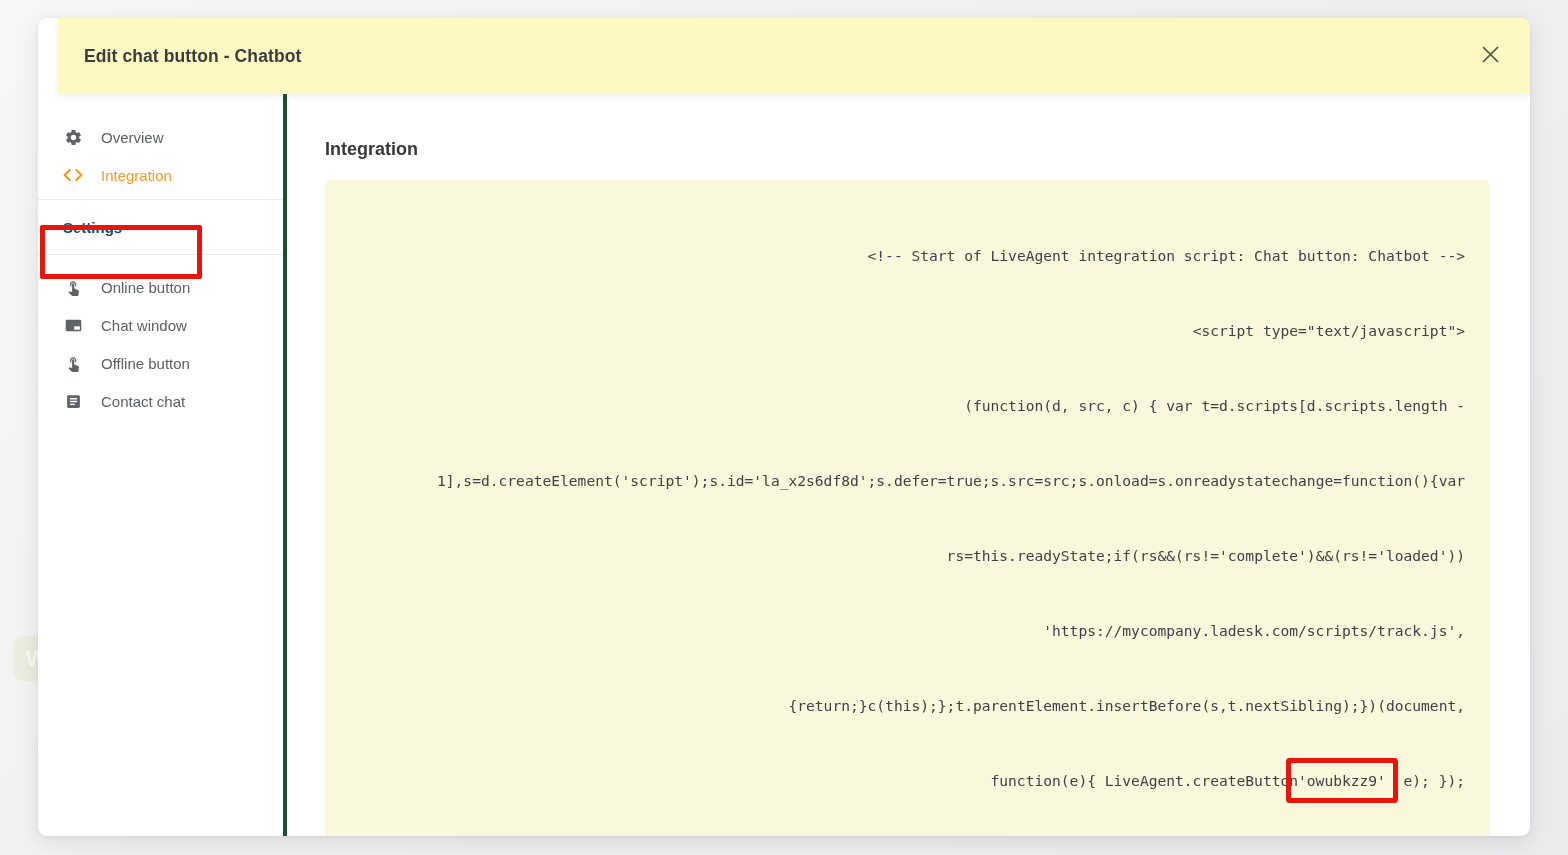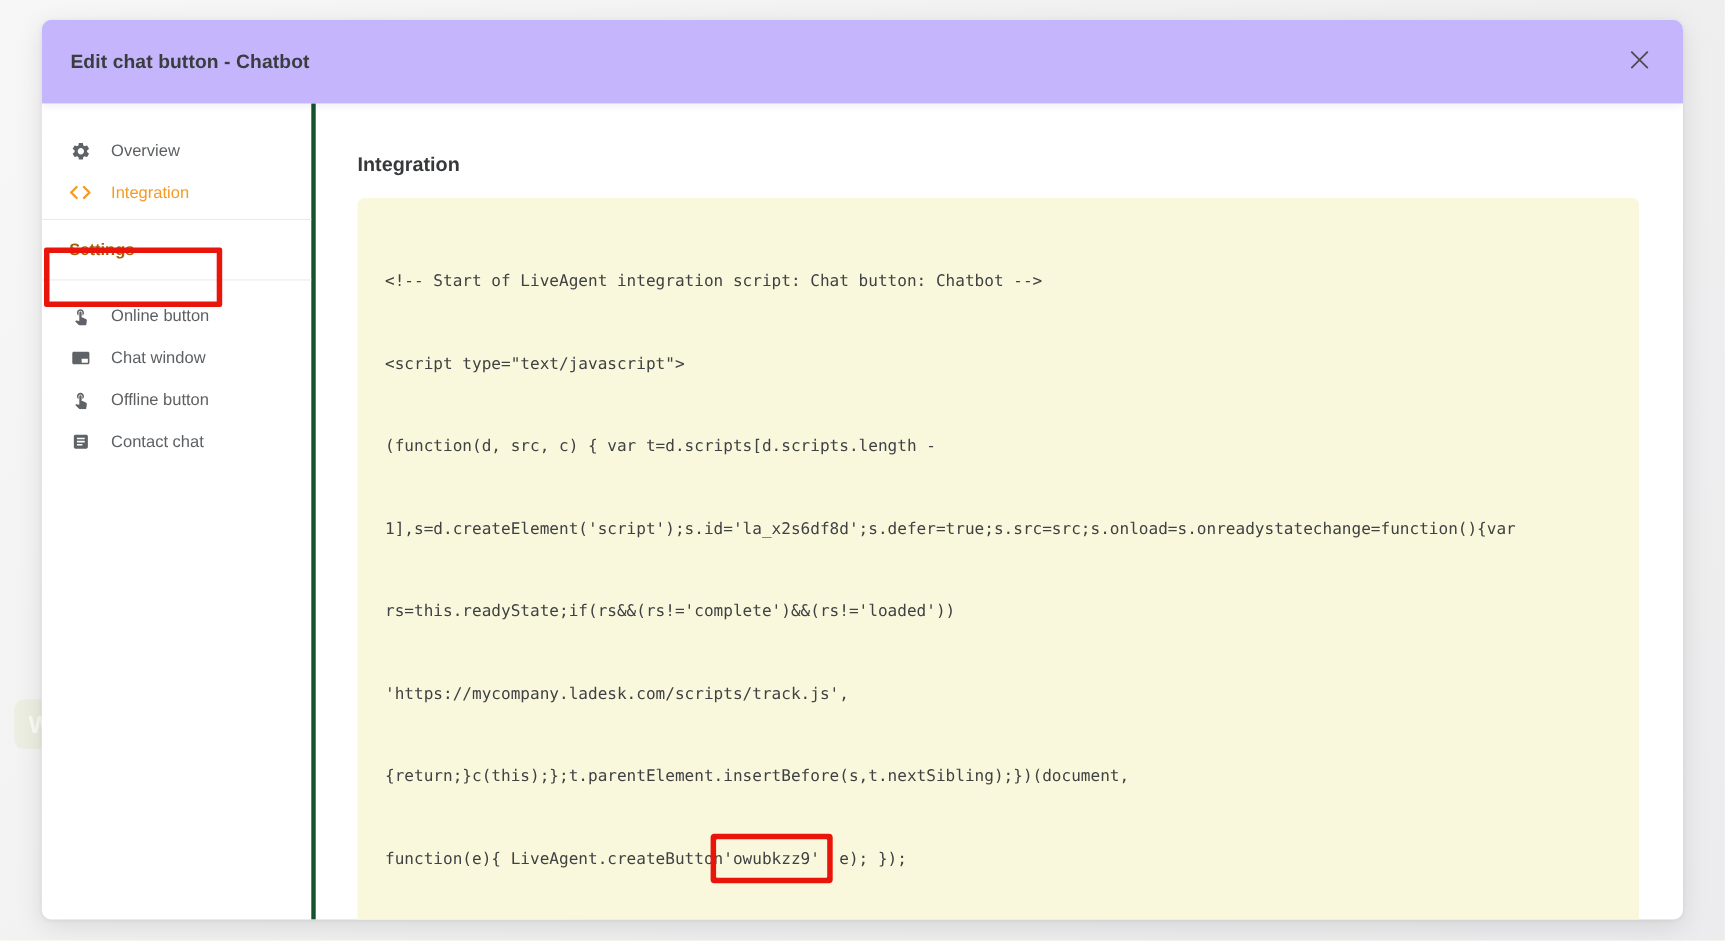--- a/index.html
+++ b/index.html
@@ -30,22 +30,23 @@
     box-shadow: 0 6px 24px rgba(0,0,0,0.10), 0 1px 4px rgba(0,0,0,0.06);
     z-index: 1; display: flex; flex-direction: column;
     overflow: hidden;
   }
 
   .modal-header {
     height: 76px; flex: 0 0 76px;
     display: flex; align-items: center; justify-content: space-between;
     padding: 0 26px;
     position: relative; z-index: 3;
-    background: #c4b5fd;
+    background: #fef9c3;
     box-shadow: 0 3px 7px rgba(0,0,0,0.055);
+    margin-left: 20px;
   }
   .modal-title { font-size: 17.5px; font-weight: bold; color: #3a3c3e; letter-spacing: 0.1px; }
   .close-btn {
     width: 36px; height: 36px; border: none; background: transparent;
     display: flex; align-items: center; justify-content: center;
     cursor: pointer; color: #4a4c4e; margin-right: -4px;
   }
 
   .modal-body { flex: 1; display: flex; min-height: 0; position: relative; }
 
@@ -59,21 +60,21 @@
   .side-item {
     height: 38px; display: flex; align-items: center;
     padding-left: 25px; cursor: pointer;
     color: #5d6063; font-size: 15px;
   }
   .side-item .icn { width: 20px; height: 20px; margin-right: 18px; display: flex; align-items: center; justify-content: center; color: #5f6266; }
   .side-item.active { color: #f59a23; }
   .side-item.active .icn { color: #f59a23; }
   .side-divider { border: none; border-top: 1px solid #ebebec; margin: 5px 0; }
   .side-section {
-    font-size: 15px; font-weight: bold; color: #a16207;
+    font-size: 15px; font-weight: bold; color: #0c4a6e;
     padding: 14px 25px 13px 25px;
   }
 
   
   .annotation-sidebar {
     position: absolute; left: 2px; top: 131px;
     width: 162px; height: 54px;
     border: 5px solid #e9150b; border-radius: 2px;
     pointer-events: none; z-index: 4;
   }
@@ -83,21 +84,21 @@
   .content h2 { font-size: 18px; font-weight: bold; color: #36383a; margin-bottom: 20px; }
   .instruction { font-size: 15px; color: #4a4c4e; margin-bottom: 21px; }
 
   .code-block {
     background: #faf8dc; border-radius: 6px;
     padding: 13px 25px; margin-bottom: 18px;
     font-family: "DejaVu Sans Mono", monospace;
     font-size: 14.6px; line-height: 25px; color: #3f4143;
     white-space: pre; overflow: hidden;
   }
-  .code-line { height: 25px; }
+  .code-line { height: 25px; text-align: right; }
   .code-highlight {
     position: relative;
     padding: 9px 7px; margin-left: -7px; margin-right: -7px;
     box-shadow: 0 0 0 5px #e9150b;
     border-radius: 1px;
   }
 </style>
 </head>
 <body>
 

